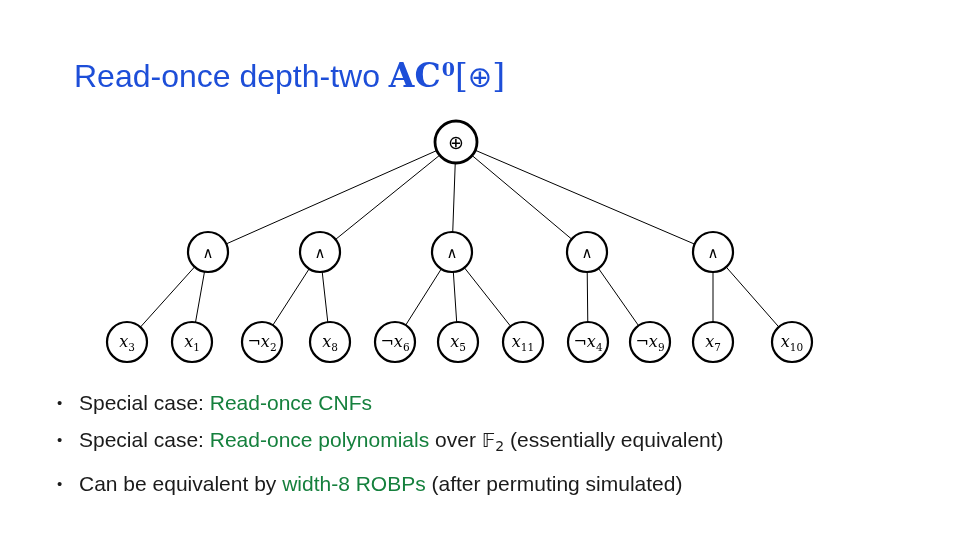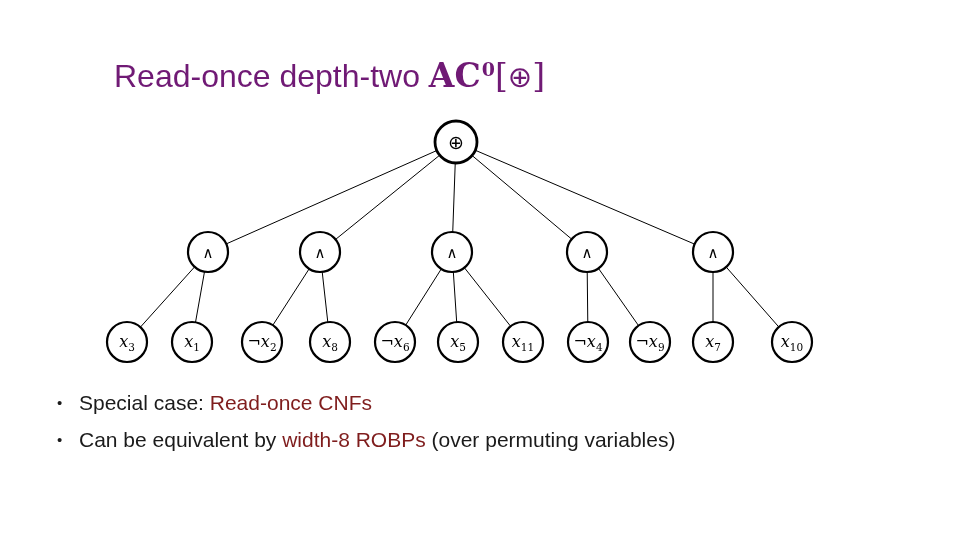--- a/index.html
+++ b/index.html
@@ -3,21 +3,21 @@
 <meta charset="utf-8">
 <style>
   html,body{margin:0;padding:0;background:#ffffff;}
   .slide{
     position:relative;width:960px;height:540px;background:#ffffff;overflow:hidden;
     font-family:"Liberation Sans",sans-serif;
   }
   
   .title{
     position:absolute;left:74px;top:56px;
-    font-size:32px;color:#701a75;letter-spacing:0px;white-space:nowrap;margin-left:40px;
+    font-size:32px;color:#1d4ed8;letter-spacing:0px;white-space:nowrap;
   }
   .formula{font-family:"DejaVu Serif","DejaVu Sans",serif;font-size:33px;}
   .f-ac{font-weight:bold;}
   .f-sup{font-weight:bold;font-size:19px;position:relative;top:-11px;margin-left:1px;}
   .f-br{font-weight:normal;}
   .f-op{font-weight:normal;font-family:"DejaVu Sans",sans-serif;font-size:29px;}
   
   svg.tree{position:absolute;left:0;top:0;}
   .edge{stroke:#000;stroke-width:1;}
   .node{fill:#ffffff;stroke:#000;stroke-width:2.2;}
@@ -27,21 +27,21 @@
   .leaf-label{font-family:"DejaVu Serif",serif;font-size:16px;text-anchor:middle;fill:#000;}
   .leaf-label .base{font-style:italic;}
   .leaf-label .sub{font-size:10.5px;}
   
   ul.bullets{
     position:absolute;left:57px;top:384px;margin:0;padding:0;list-style:none;
     font-size:21px;color:#1b1b1b;
   }
   ul.bullets li{line-height:37px;white-space:nowrap;}
   .dot{display:inline-block;width:22px;font-size:15px;vertical-align:2px;color:#1b1b1b;}
-  .seg.blue{color:#7f1d1d;margin-top:16px;}
+  .seg.blue{color:#15803d;margin-top:16px;}
   .seg.bb{font-family:"DejaVu Sans",sans-serif;font-size:20px;}
   .seg.sub{font-size:14px;vertical-align:-4px;font-family:"DejaVu Sans",sans-serif;}
 </style>
 </head>
 <body>
 
 <div class="slide">
 
   <div class="title"><span>Read-once depth-two </span><span class="formula"><span class="f-ac">AC</span><span class="f-sup">0</span><span class="f-br">[</span><span class="f-op">⊕</span><span class="f-br">]</span></span></div>
 
@@ -93,16 +93,17 @@
       <circle cx="650" cy="342" r="20" class="node"></circle>
       <text x="650" y="347" class="leaf-label"><tspan class="neg">¬</tspan><tspan class="base">x</tspan><tspan dy="4" class="sub">9</tspan></text>
       <circle cx="713" cy="342" r="20" class="node"></circle>
       <text x="713" y="347" class="leaf-label"><tspan class="neg"></tspan><tspan class="base">x</tspan><tspan dy="4" class="sub">7</tspan></text>
       <circle cx="792" cy="342" r="20" class="node"></circle>
       <text x="792" y="347" class="leaf-label"><tspan class="neg"></tspan><tspan class="base">x</tspan><tspan dy="4" class="sub">10</tspan></text>
     </svg>
 
   <ul class="bullets">
       <li><span class="dot">•</span><span class="seg plain">Special case: </span><span class="seg blue">Read-once CNFs</span></li>
-      <li><span class="dot">•</span><span class="seg plain">Can be equivalent by </span><span class="seg blue">width-8 ROBPs</span><span class="seg plain"> (over permuting variables)</span></li>
+      <li><span class="dot">•</span><span class="seg plain">Special case: </span><span class="seg blue">Read-once polynomials</span><span class="seg plain"> over </span><span class="seg bb">𝔽</span><span class="seg sub">2</span><span class="seg plain"> (essentially equivalent)</span></li>
+      <li><span class="dot">•</span><span class="seg plain">Can be equivalent by </span><span class="seg blue">width-8 ROBPs</span><span class="seg plain"> (after permuting simulated)</span></li>
     </ul>
 
 </div>
 
 </body></html>

